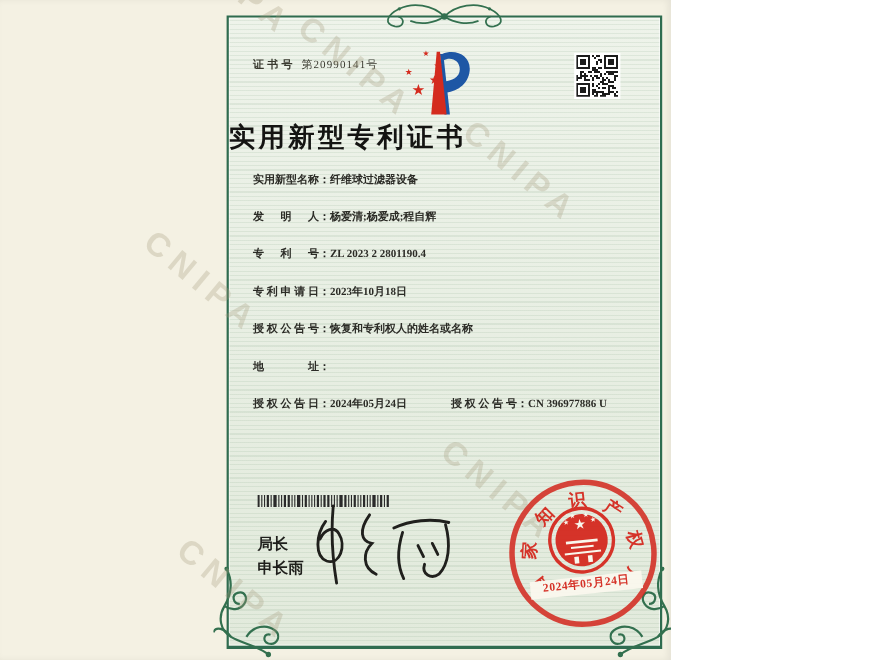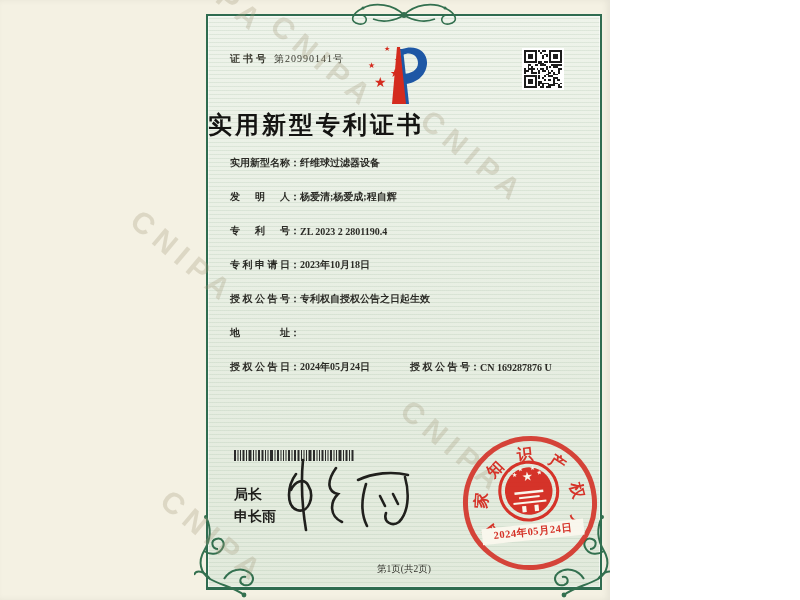--- a/index.html
+++ b/index.html
@@ -284,34 +284,34 @@
             <span class="fvalue">ZL 2023 2 2801190.4</span>
         </div>
         <div class="frow">
           <span class="flabel">专利申请日</span>
             <span class="fcolon">：</span>
             <span class="fvalue">2023年10月18日</span>
         </div>
         <div class="frow">
           <span class="flabel">授权公告号</span>
             <span class="fcolon">：</span>
-            <span class="fvalue">专利权自授权公告之日起生效</span>
+            <span class="fvalue">恢复和专利权人的姓名或名称</span>
         </div>
         <div class="frow">
           <span class="flabel">地址</span>
             <span class="fcolon">：</span>
         </div>
         <div class="frow">
           <span class="flabel">授权公告日</span>
             <span class="fcolon">：</span>
             <span class="fvalue fixed">2024年05月24日</span>
           <span class="pair2">
             <span class="flabel">授权公告号</span>
               <span class="fcolon">：</span>
-              <span class="fvalue">CN 169287876 U</span>
+              <span class="fvalue">CN 396977886 U</span>
           </span>
         </div>
       </div>
 
 
       <div class="barcode">
         <svg id="barcode-svg" viewBox="0 0 121 10" preserveAspectRatio="none">
             <rect x="0" y="0" width="2" height="10"></rect>
             <rect x="3.5" y="0" width="1" height="10"></rect>
             <rect x="6" y="0" width="1" height="10"></rect>
@@ -390,16 +390,15 @@
           <text x="42" y="15" font-size="6" fill="#fbf8ee" text-anchor="middle">★</text>
           <rect x="16" y="30" width="28" height="2.4" fill="#fbf8ee"></rect>
           <rect x="20" y="35" width="20" height="1.8" fill="#fbf8ee"></rect>
           <rect x="14" y="40" width="32" height="1.8" fill="#fbf8ee"></rect>
           <rect x="22" y="44" width="4" height="6" fill="#fbf8ee"></rect>
           <rect x="34" y="44" width="4" height="6" fill="#fbf8ee"></rect>
         </svg>
         <div class="seal-date">2024年05月24日</div>
       </div>
 
-      <div class="footer">第1页(共2页)</div>
     </div>
   </div>
 </div>
 
 </body></html>

